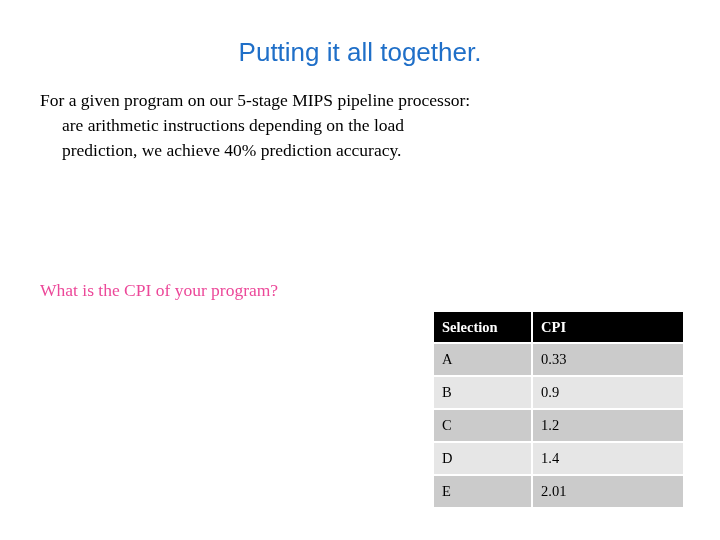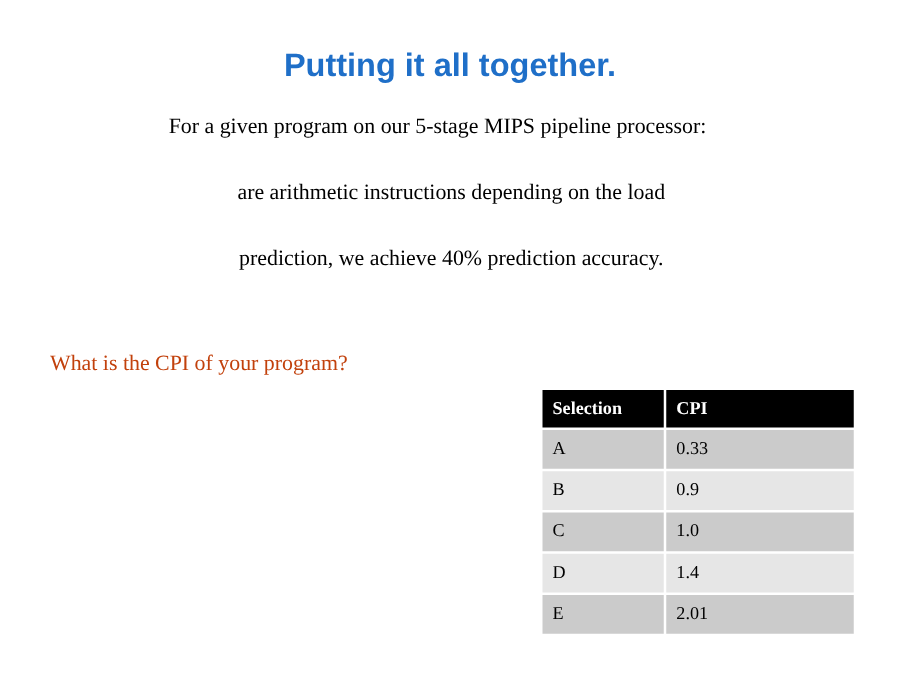--- a/index.html
+++ b/index.html
@@ -26,52 +26,50 @@
   
   .slide-title {
     position: absolute;
     top: 36px;
     left: 0;
     width: 720px;
     text-align: center;
     font-family: "Liberation Sans", "DejaVu Sans", sans-serif;
     font-size: 26px;
     line-height: 32px;
-    font-weight: 700;
+    font-weight: 400;
     color: #1F6FC8;
     letter-spacing: 0px;
     white-space: nowrap;
   }
 
   
   .body-block {
     position: absolute;
     left: 40px;
     top: 88px;
     width: 620px;
     font-size: 17.5px;
     line-height: 25px;
     color: #000000;
-    text-align: center;
   }
   .body-line {
     white-space: nowrap;
   }
   .body-line.indent {
     padding-left: 22px;
-    margin-top: 28px;
   }
 
   .question-line {
     position: absolute;
     left: 40px;
     top: 278px;
     font-size: 17.5px;
     line-height: 25px;
-    color: #c2410c;
+    color: #ec4899;
     white-space: nowrap;
   }
 
   
   .cpi-table {
     position: absolute;
     left: 434px;
     top: 312px;
     width: 253px;
     border-collapse: separate;
@@ -131,21 +129,21 @@
       <tr class="row-dark">
         <td class="col-sel">A</td>
         <td class="col-cpi">0.33</td>
       </tr>
       <tr class="row-light">
         <td class="col-sel">B</td>
         <td class="col-cpi">0.9</td>
       </tr>
       <tr class="row-dark">
         <td class="col-sel">C</td>
-        <td class="col-cpi">1.0</td>
+        <td class="col-cpi">1.2</td>
       </tr>
       <tr class="row-light">
         <td class="col-sel">D</td>
         <td class="col-cpi">1.4</td>
       </tr>
       <tr class="row-dark">
         <td class="col-sel">E</td>
         <td class="col-cpi">2.01</td>
       </tr>
     </tbody>

